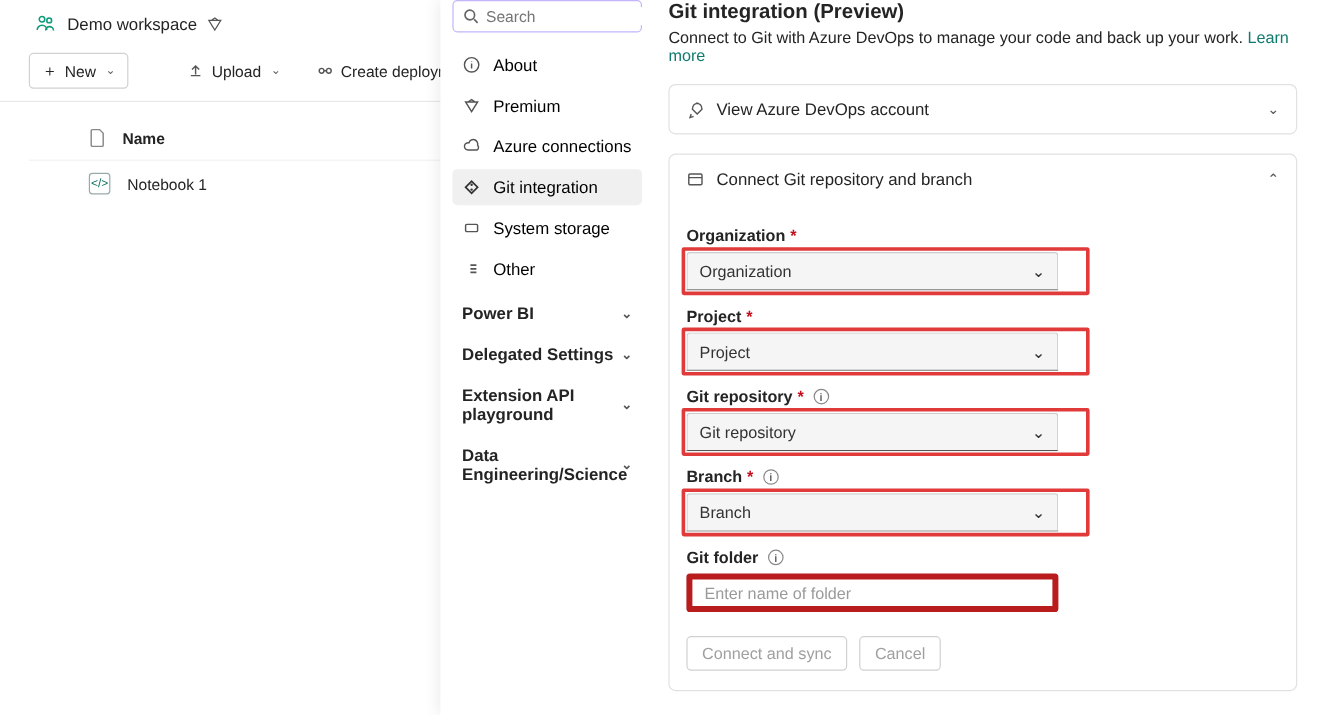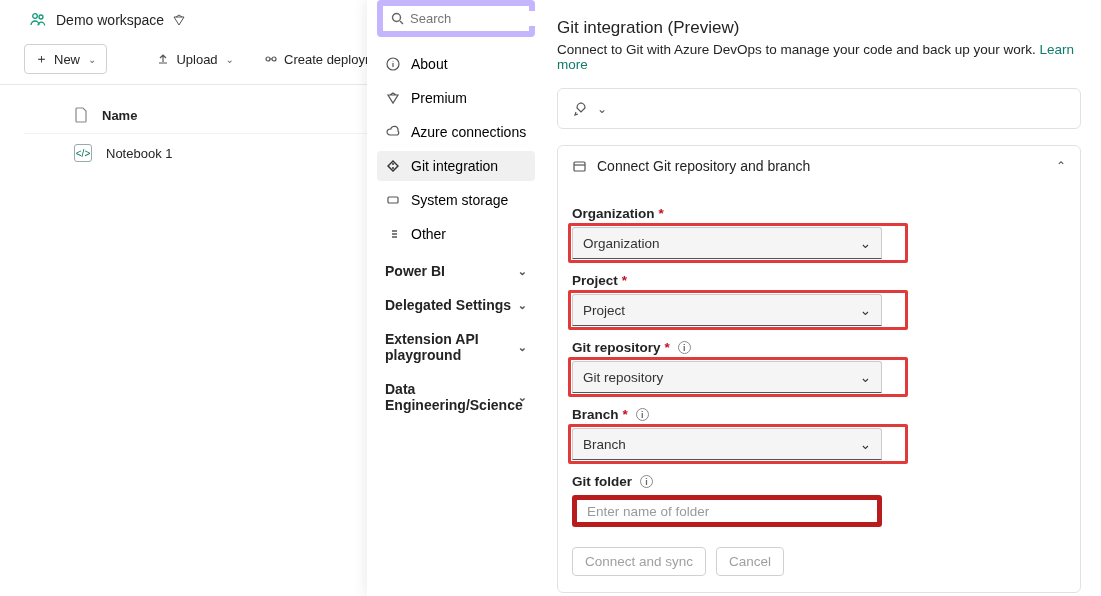--- a/index.html
+++ b/index.html
@@ -19,31 +19,31 @@
   .td-row { display: flex; align-items: center; gap: 14px; padding: 10px 50px; }
   .file-ic { width:18px; height:18px; border:1px solid #9aa; border-radius:3px; display:inline-flex; align-items:center; justify-content:center; font-size:10px; color:#0a7060; }
 
   
   .panel { position: absolute; left: 367px; top: 0; right: 0; bottom: 0; background: #fff; box-shadow: -2px 0 12px rgba(0,0,0,.08); display: flex; flex-direction: column; }
   .panel-title { font-size: 19px; font-weight: 700; padding: 18px 22px 12px; }
   .panel-body { display: flex; flex: 1; min-height: 0; }
 
   
   .nav-col { width: 178px; padding: 0 10px 10px 10px; display: flex; flex-direction: column; gap: 4px; font-size: 14px; }
-  .search { display:flex; align-items:center; gap:6px; border:6px solid #c4b5fd; border-radius:4px; padding:5px 8px; color:#555; margin-bottom: 8px; }
+  .search { display:flex; align-items:center; gap:6px; border:1px solid #c4b5fd; border-radius:4px; padding:5px 8px; color:#555; margin-bottom: 8px; }
   .search input { border:none; outline:none; font-size:13px; flex:1; }
   .nav-item { display:flex; align-items:center; gap:10px; padding:7px 8px; border-radius:4px; cursor:pointer; color:#000000; }
   .nav-item.active { background:#f0f0f0; }
   .nav-ic { width:16px; display:inline-flex; justify-content:center; color:#555; }
   .nav-section { display:flex; align-items:center; justify-content:space-between; padding:10px 8px 4px; font-weight:600; cursor:pointer; font-size: 14px;}
   .nav-section .chev { font-size:11px; color:#555; }
 
   
   .main-col { flex:1; padding: 0 20px 20px 12px; overflow:auto; }
-  .main-title { font-size: 17px; font-weight: 400; margin-top: 18px; }
+  .main-title { font-size: 17px; font-weight: 700; margin-top: 0; }
   .main-sub { font-size: 13.5px; color: #242424; margin-top: 4px; }
   .link { color: #0f7b6c; text-decoration: none; }
 
   .card { border:1px solid #e1e1e1; border-radius:6px; margin-top: 16px; }
   .card-hd { display:flex; align-items:center; gap:10px; padding:12px 14px; font-size:14px; cursor:pointer; }
   .card-hd .grow { flex:1; }
   .card-hd .chev { font-size:12px; color:#555; }
   .card-body { padding: 6px 14px 16px; }
 
   .fld { margin-top: 14px; }
@@ -216,20 +216,21 @@
         <span>Connect to Git with Azure DevOps to manage your code and back up your work. </span><a href="#" class="link">Learn more</a>
       </div>
 
       <div class="card">
         <div class="card-hd">
           <span>
               <svg width="15" height="15" viewBox="0 0 15 15" fill="none" stroke="#555" stroke-width="1.2">
                 <path d="M8 2c3 0 5 2 5 5l-4 4-4-4c0-3 2-5 5-5zM4 11l-1 3 3-1"></path>
               </svg>
             </span>
+          <span class="grow">View Azure DevOps account</span>
           <span class="chev">⌄</span>
         </div>
       </div>
 
       <div class="card">
         <div class="card-hd">
           <span>
               <svg width="15" height="15" viewBox="0 0 15 15" fill="none" stroke="#555" stroke-width="1.2">
                 <rect x="2" y="3" width="11" height="9" rx="1"></rect>
                 <path d="M2 6h11"></path>

